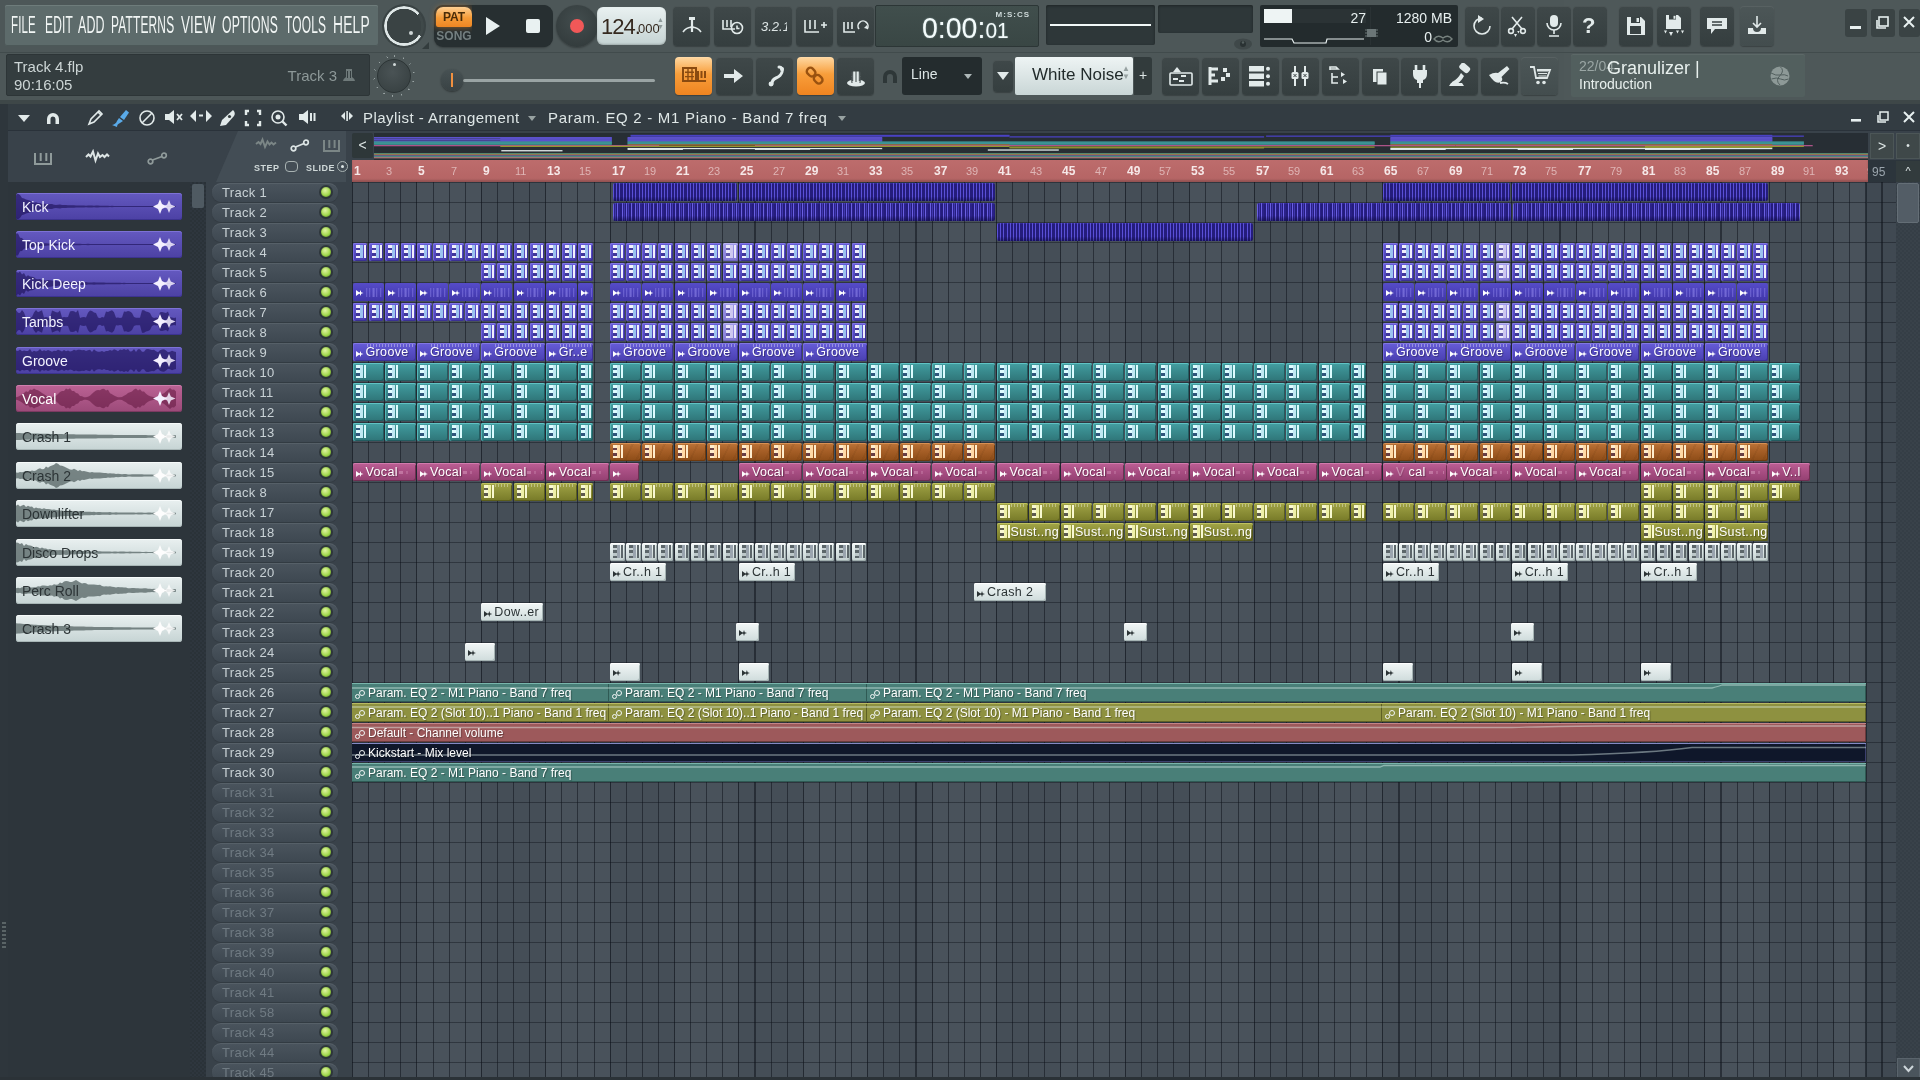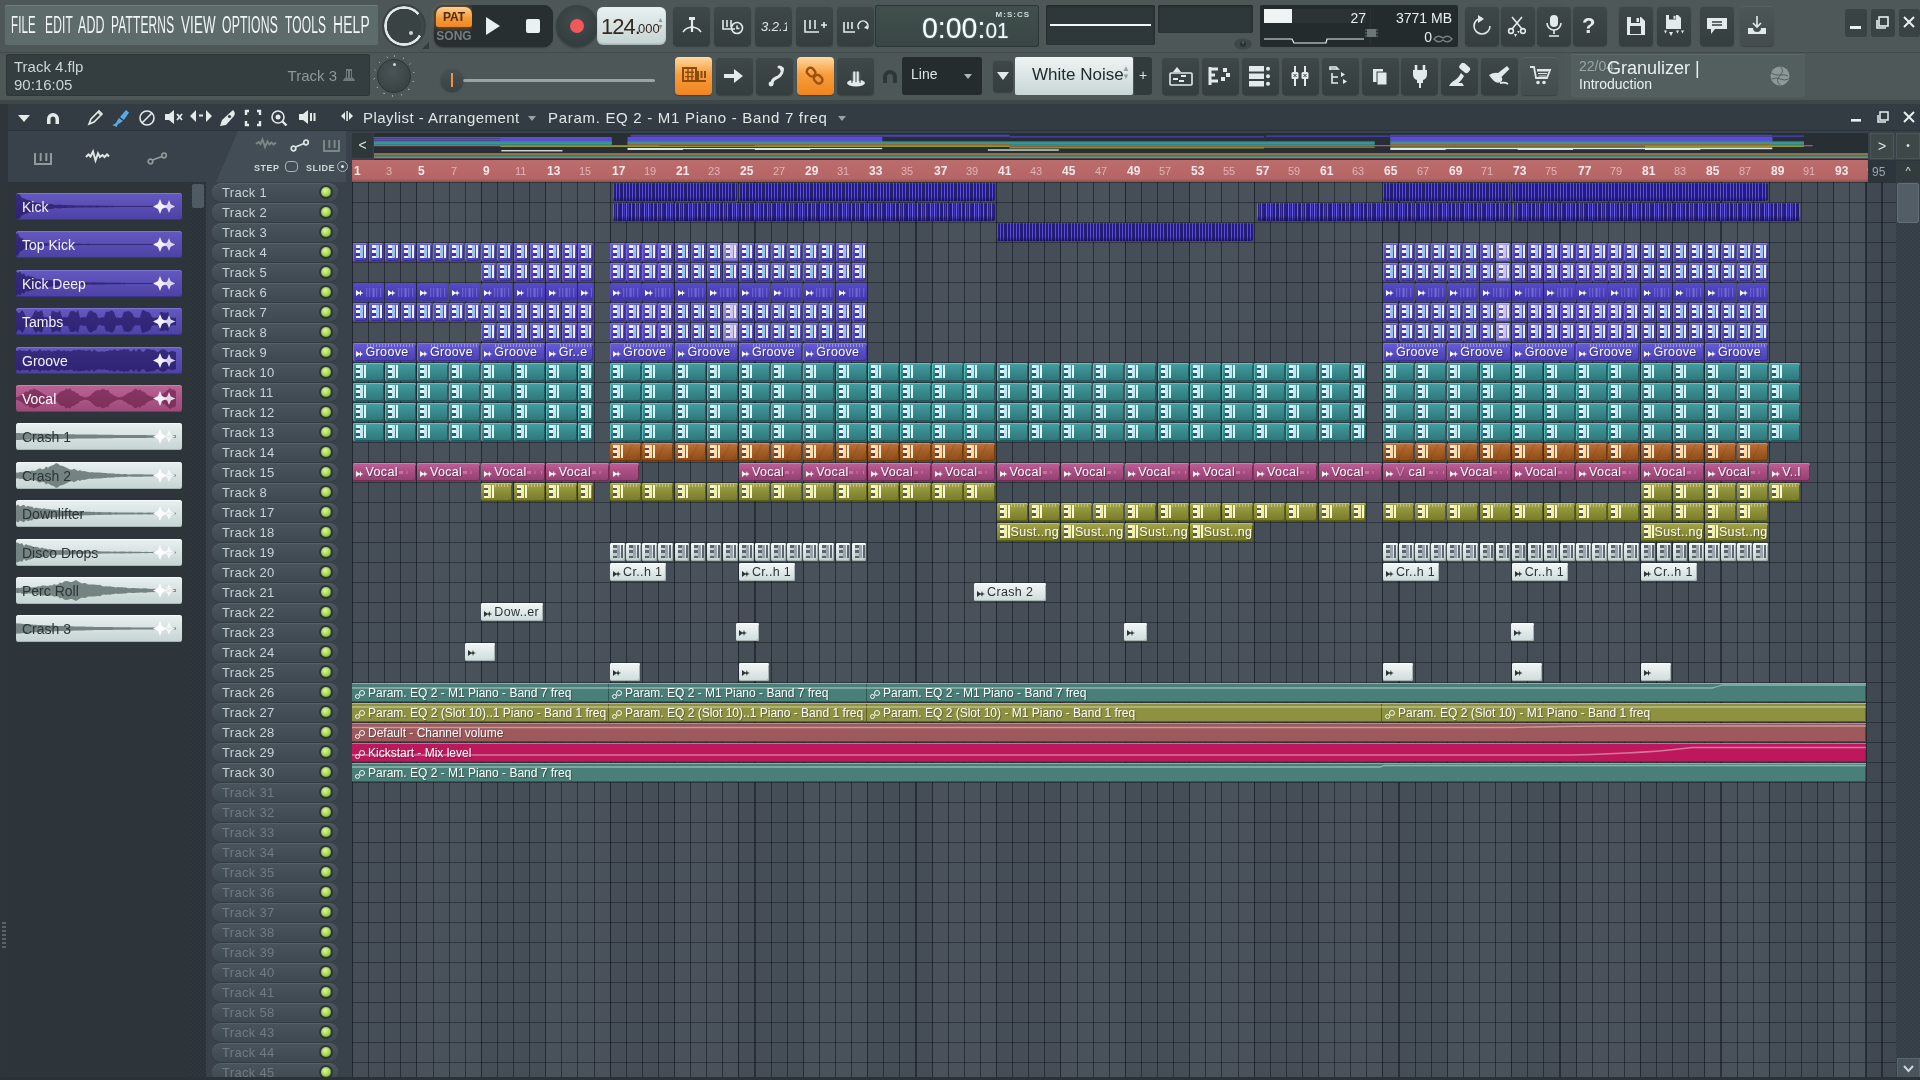--- a/index.html
+++ b/index.html
@@ -134,21 +134,21 @@
 .tri{display:inline-block;width:0;height:0;border-left:4.5px solid currentColor;border-top:3.5px solid transparent;border-bottom:3.5px solid transparent;margin-right:0;vertical-align:-1px}
 .star{display:inline-block;width:6px;height:6px;background:currentColor;clip-path:polygon(50% 0,62% 38%,100% 50%,62% 62%,50% 100%,38% 62%,0 50%,38% 38%);margin-right:2px;vertical-align:-1px;margin-left:-2px}
 .wv{position:absolute;left:13px;top:5px;right:1px;height:9px;background:repeating-linear-gradient(90deg,rgba(130,120,225,.55) 0 1px,rgba(130,120,225,.15) 1px 2px,transparent 2px 3.4px),repeating-linear-gradient(90deg,transparent 0 6px,rgba(130,120,225,.35) 6px 9px,transparent 9px 14px)}
 .tcks{position:absolute;left:14px;top:1px;right:2px;height:3px;background:repeating-linear-gradient(90deg,rgba(255,255,255,.35) 0 1px,transparent 1px 3px)}
 
 .auto{position:absolute;height:19px}
 
 .a-t{background:#497f78;box-shadow:inset 0 1px 0 #79b5ab,inset 0 -1px 0 #2f5a54,inset -1px 0 0 #2f5a54}
 .a-o{background:#8e9140;box-shadow:inset 0 1px 0 #b8bb62,inset 0 -1px 0 #5e6024,inset -1px 0 0 #5e6024}
 .a-m{background:#9d595b;box-shadow:inset 0 1px 0 #c48587,inset 0 -1px 0 #6b3a3c,inset -1px 0 0 #6b3a3c}
-.a-i{background:#be185d;box-shadow:inset 0 1px 0 #8489c4,inset 0 -1px 0 #3b3f6e,inset -1px 0 0 #3b3f6e}
+.a-i{background:#0f172a;box-shadow:inset 0 1px 0 #8489c4,inset 0 -1px 0 #3b3f6e,inset -1px 0 0 #3b3f6e}
 .auto .lbl{top:3px;font-size:12px;letter-spacing:0px}
 .chain{display:inline-block;width:5px;height:5px;border:1.4px solid #f2f6f6;border-radius:50%;margin-right:8px;vertical-align:-2px;position:relative}
 .chain:after{content:"";position:absolute;left:3px;top:-5px;width:4px;height:4px;border:1.4px solid #f2f6f6;border-radius:50%}
 </style></head><body>
 <div id="root">
     <div id="tb">
       <div class="sep"></div>
       <div style="position:absolute;top:100px;left:0;width:1920px;height:4px;background:#3e4748"></div>
       <div id="menubar"></div>
       <div class="mi" style="left:11px;transform:scaleX(0.5)">FILE</div>
@@ -233,21 +233,21 @@
       <div class="abs" style="left:1233px;top:37px"><svg width="20" height="13">
           <ellipse cx="10" cy="6" rx="9" ry="5.5" fill="#3f4849"></ellipse>
           <circle cx="10" cy="6" r="3" fill="#2a3233"></circle>
           <circle cx="10" cy="4.5" r="1.2" fill="#55605f"></circle>
         </svg></div>
       <div id="cpu">
         <div class="mtrack"></div>
         <div class="meter"></div>
         <div class="n27">27</div>
         <div class="dv"></div>
-        <div class="mb">3771 MB</div>
+        <div class="mb">1280 MB</div>
         <div class="z">0</div>
 <svg width="100" height="10" style="position:absolute;left:4px;top:30px">
           <path d="M0 4 h28 l2 4 h32 l1 -4 h37" stroke="#e8f0f0" fill="none" stroke-width="1.2"></path>
         </svg>
 <svg width="16" height="12" style="position:absolute;left:104px;top:22px">
           <rect x="3" y="2" width="9" height="8" fill="#6b7677"></rect>
           <path d="M1 3 h2 M1 6 h2 M1 9 h2 M12 3 h2 M12 6 h2 M12 9 h2" stroke="#6b7677"></path>
         </svg>
 <svg width="22" height="12" style="position:absolute;right:4px;top:28px">
           <path d="M2 6 Q 6 1 11 5 Q 16 1 20 6 Q 16 11 11 7 Q 6 11 2 6 Z" stroke="#77827f" stroke-width="1.4" fill="none"></path>

